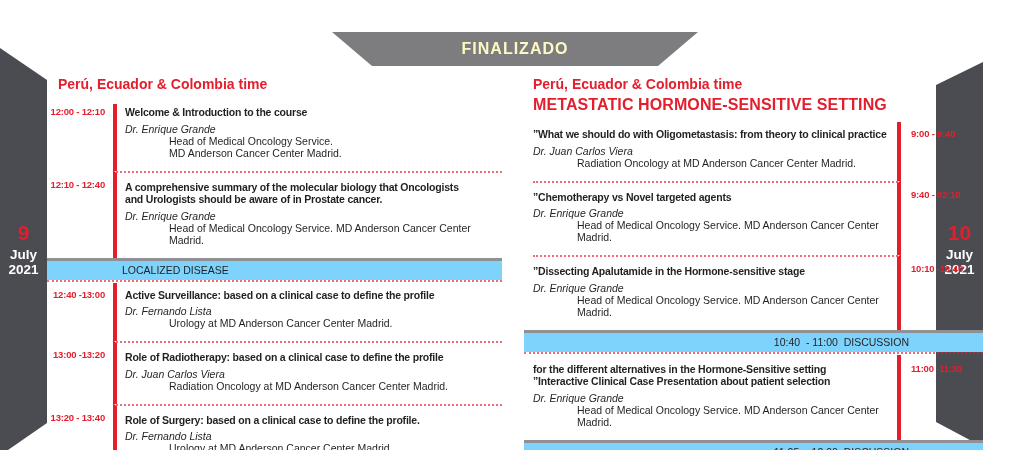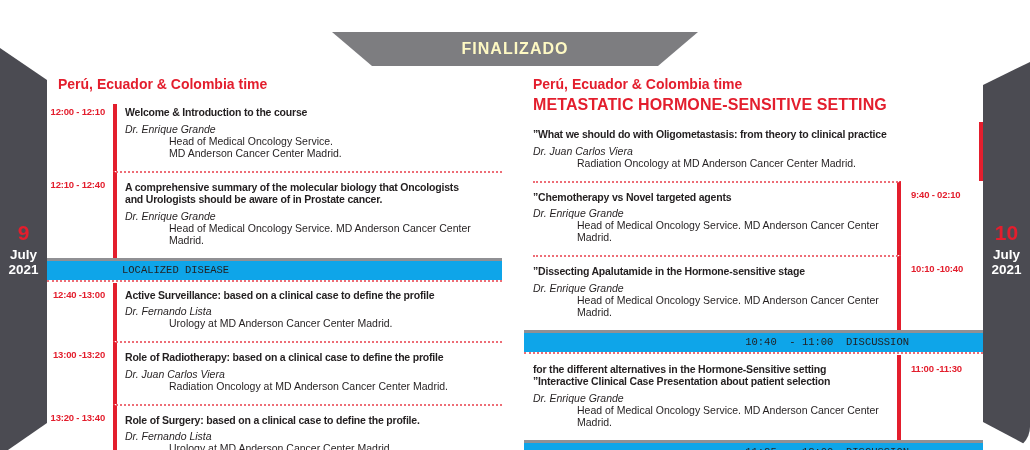--- a/index.html
+++ b/index.html
@@ -8,21 +8,21 @@
 
   
   .banner{position:absolute;left:332px;top:32px;width:366px;height:34px;background:#7d7d80;
           clip-path:polygon(0 0,100% 0,calc(100% - 40px) 100%,40px 100%);
           display:flex;align-items:center;justify-content:center;
           color:#fef9c3;font-weight:bold;font-size:16px;letter-spacing:1px;}
 
   
   .panel{position:absolute;top:0;width:47px;height:450px;background:#4b4b52;}
   .panel-left{left:0;clip-path:polygon(0 48px,100% 80px,100% 423px,8px 450px,0 450px);}
-  .panel-right{left:983px;clip-path:polygon(0 85px,100% 62px,100% 447px,0 422px);border-radius:23px;}
+  .panel-right{left:936px;clip-path:polygon(0 85px,100% 62px,100% 447px,0 422px);}
   .date{position:absolute;top:222px;left:0;width:100%;text-align:center;}
   .date .d{display:block;font-size:21px;font-weight:bold;color:#e31e2d;line-height:22px;margin-bottom:3px;}
   .date .m,.date .y{display:block;font-size:13.5px;font-weight:bold;color:#fff;line-height:15px;}
 
   
   .day-left{position:absolute;left:47px;top:76px;width:455px;}
   .day-right{position:absolute;left:524px;top:76px;width:459px;}
   .tz-header{color:#e31e2d;font-weight:bold;font-size:14px;margin:0 0 12px 11px;line-height:16px;}
   .day-right .tz-header{margin:0 0 6px 9px;}
   .sub-header{color:#e31e2d;font-weight:bold;font-size:16px;margin:0 0 10px 9px;line-height:14px;letter-spacing:.1px;}
@@ -39,22 +39,22 @@
   .row.pt6 .content,.row.pt6 .time{padding-top:6px;}
   .row.pt8 .content,.row.pt8 .time{padding-top:8px;}
   .row.sep .content{border-top:2px dotted rgba(227,30,45,.65);}
   .row.last .content{padding-bottom:8px;}
 
   .title{font-weight:bold;font-size:10.5px;letter-spacing:-.2px;line-height:12.5px;color:#231f20;}
   .speaker{font-style:italic;font-size:10.5px;line-height:12px;margin-top:4px;color:#231f20;}
   .aff{font-size:10.5px;line-height:12px;color:#231f20;margin-left:44px;}
 
   
-  .band{border-top:3px solid #909094;background:#0ea5e9;font-size:10.5px;color:#231f20;
-        padding:3px 0;line-height:13px;white-space:pre;font-family:Liberation Mono, monospace;}
+  .band{border-top:3px solid #909094;background:#7dd3fc;font-size:10.5px;color:#231f20;
+        padding:3px 0;line-height:13px;white-space:pre;}
   .day-left .band{padding-left:75px;}
   .day-right .band{text-align:right;padding-right:74px;}
   .band-dotted{border-top:2px dotted rgba(227,30,45,.65);height:0;margin-bottom:1px;}
 </style>
 </head>
 <body>
 
 <div id="page">
 
   <div class="banner">
@@ -134,20 +134,21 @@
   <div class="day-right">
     <div class="tz-header">Perú, Ecuador &amp; Colombia time</div>
     <div class="sub-header">METASTATIC HORMONE-SENSITIVE SETTING</div>
 
     <div class="row pt6">
       <div class="content">
         <div class="title">”What we should do with Oligometastasis: from theory to clinical practice</div>
         <div class="speaker">Dr. Juan Carlos Viera</div>
         <div class="aff">Radiation Oncology at MD Anderson Cancer Center Madrid.</div>
       </div>
+      <div class="time">9:00 - 9:40</div>
     </div>
 
     <div class="row sep pt8">
       <div class="content">
         <div class="title">”Chemotherapy vs Novel targeted agents</div>
         <div class="speaker">Dr. Enrique Grande</div>
         <div class="aff">Head of Medical Oncology Service. MD Anderson Cancer Center Madrid.</div>
       </div>
       <div class="time">9:40 - 02:10</div>
     </div>

